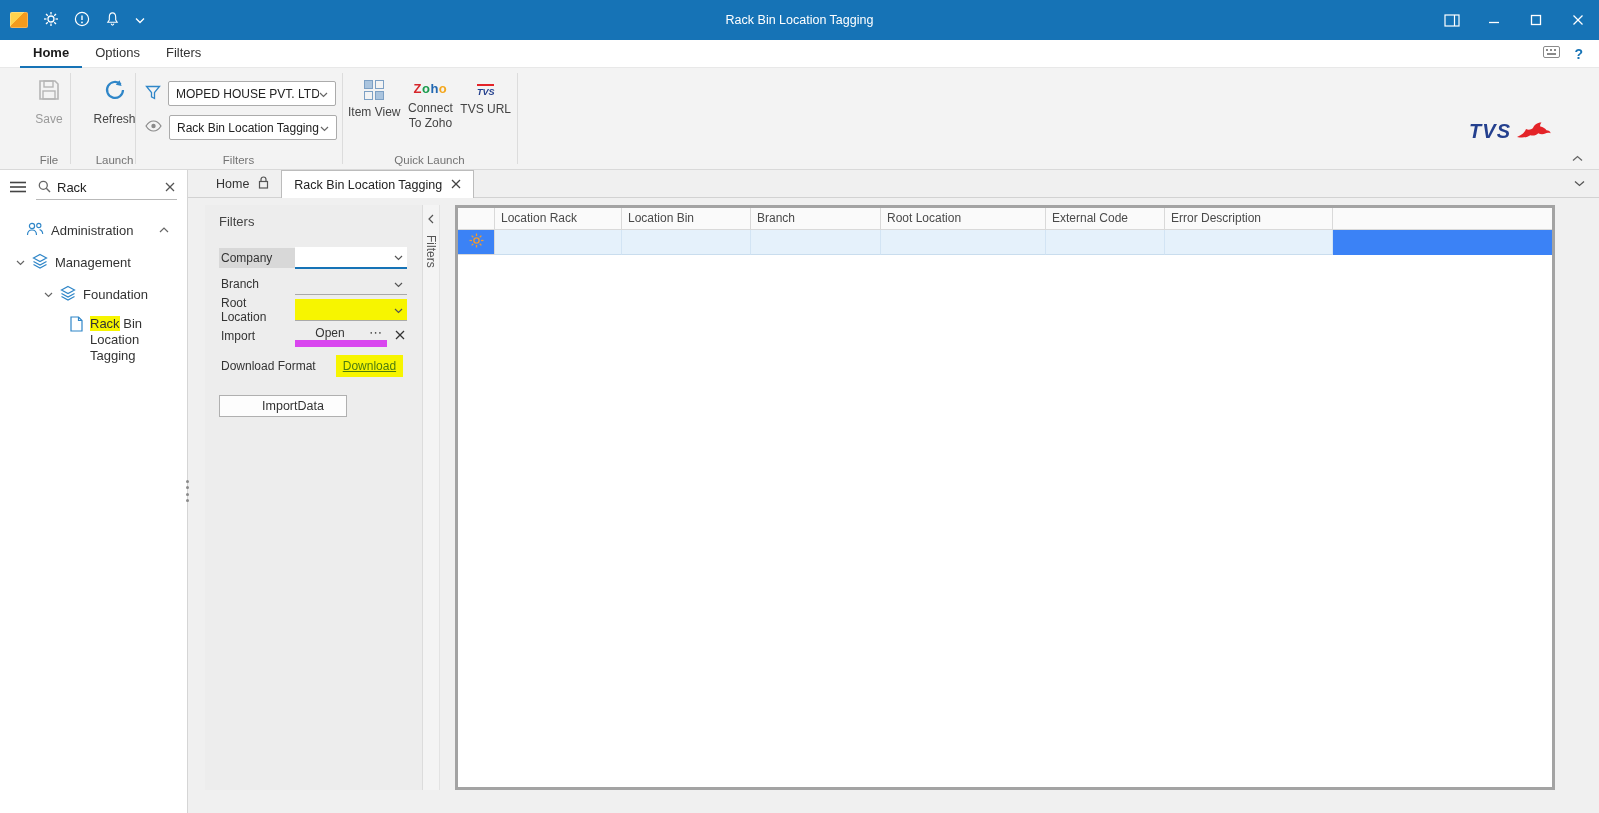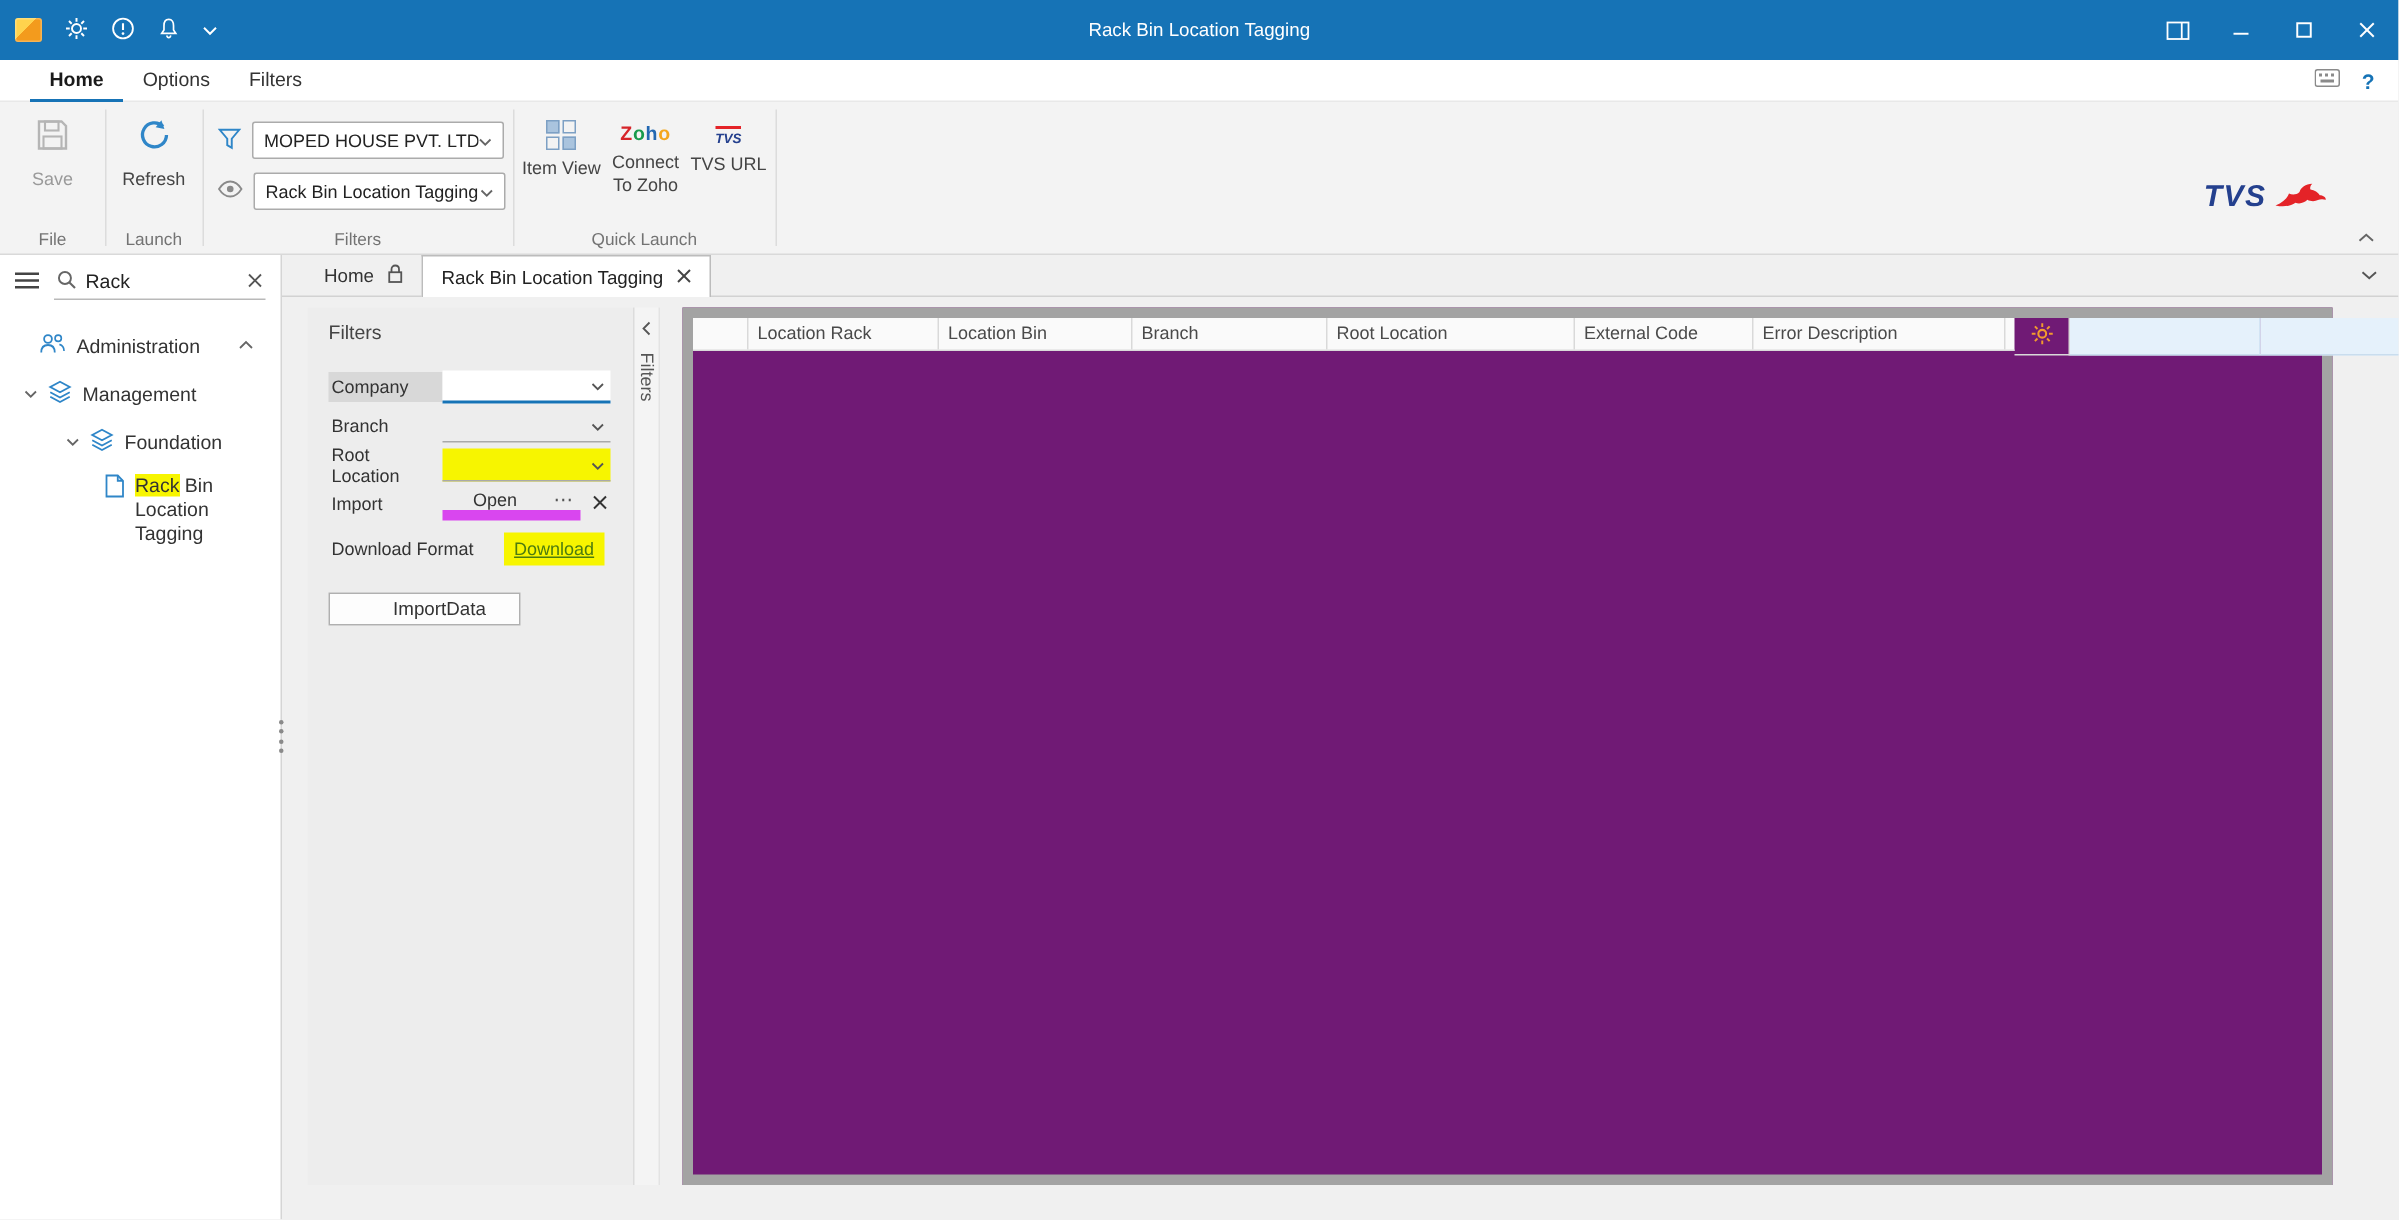--- a/index.html
+++ b/index.html
@@ -98,21 +98,21 @@
   .fp-label.wide { width:auto; margin-right:18px; white-space:nowrap; }
   .download-link-box { background:#f7f500; padding:4px 7px; }
   .download-link { color:#4d7c0f; text-decoration:underline; font-size:12px; }
   .importdata-btn { margin-top:14px; width:128px; height:22px; background:#fdfdfd; border:1px solid #b0b0b0; font-size:12.5px; color:#333; display:flex; align-items:center; justify-content:center; font-family:inherit;padding-left:20px; }
 
   
   .fp-collapse { width:18px; background:#f4f4f4; border-left:1px solid #dcdcdc; border-right:1px solid #e3e3e3; display:flex; flex-direction:column; align-items:center; padding-top:8px; flex:0 0 auto; }
   .fp-side-label { writing-mode:vertical-rl; font-size:12px; color:#555; margin-top:8px; }
 
   
-  .grid-area { flex:1; margin-left:15px; background:#701a75; border:7px solid #a3a3a3; display:flex; min-width:0; }
+  .grid-area { flex:1; margin-left:15px; background:#3b82f6; border:3px solid #a3a3a3; display:flex; flex-direction:column; min-width:0; }
   .grid-header { display:flex; height:22px; background:#fafafa; border-bottom:1px solid #d9d9d9; flex:0 0 auto; }
   .gh-cell { border-right:1px solid #d9d9d9; font-size:12px; color:#4a4a4a; line-height:21px; padding-left:6px; white-space:nowrap; overflow:hidden; flex:0 0 auto; }
   .gh-indicator { width:37px; padding:0; }
   .gh-rest { flex:1 1 auto; border-right:none; }
   .grid-newrow { display:flex; height:25px; flex:0 0 auto; }
   .nr-indicator { width:37px; border-right:1px solid #d9d9d9; border-bottom:1px solid #d9d9d9; display:flex; align-items:center; justify-content:center; flex:0 0 auto; }
   .nr-cell { background:#e5f1fb; border-right:1px solid #d2e4f4; border-bottom:1px solid #c9ddee; flex:0 0 auto; }
   .grid-body { flex:1; background:#fff; }
 
   .w127{width:127px}.w129{width:129px}.w130{width:130px}.w165{width:165px}.w119{width:119px}.w168{width:168px}
@@ -201,36 +201,36 @@
               <rect x="4" y="7" width="9" height="2"></rect>
             </g>
           </svg>
       </span>
       <span class="help-q">?</span>
     </span>
   </div>
 
   <div class="ribbon">
 
-    <div class="rgroup" style="left:0; width:70px;">
+    <div class="rgroup" style="left:14px; width:70px;">
       <div class="big-btn disabled">
         <span>
           <svg width="24" height="24" viewBox="0 0 24 24">
               <path d="M3 3 L18 3 L21 6 L21 21 L3 21 Z" fill="none" stroke="#b5b5b5" stroke-width="1.6"></path>
               <rect x="7" y="3" width="9" height="6" fill="none" stroke="#b5b5b5" stroke-width="1.4"></rect>
               <rect x="6" y="13" width="12" height="8" fill="none" stroke="#b5b5b5" stroke-width="1.4"></rect>
             </svg>
         </span>
         <span class="lbl">Save</span>
       </div>
       <div class="group-label">File</div>
     </div>
     <div class="vsep" style="left:70px;"></div>
 
-    <div class="rgroup" style="left:70px; width:65px;text-decoration:underline;">
+    <div class="rgroup" style="left:82px; width:65px;text-decoration:underline;">
       <div class="big-btn">
         <span>
           <svg width="24" height="24" viewBox="0 0 24 24">
               <path d="M20 12 A 8 8 0 1 1 17.7 6.3" fill="none" stroke="#2f86c8" stroke-width="2.2"></path>
               <polygon points="16.6,2.2 18.6,8 12.8,6.8" fill="#2f86c8"></polygon>
             </svg>
         </span>
         <span class="lbl">Refresh</span>
       </div>
       <div class="group-label">Launch</div>

